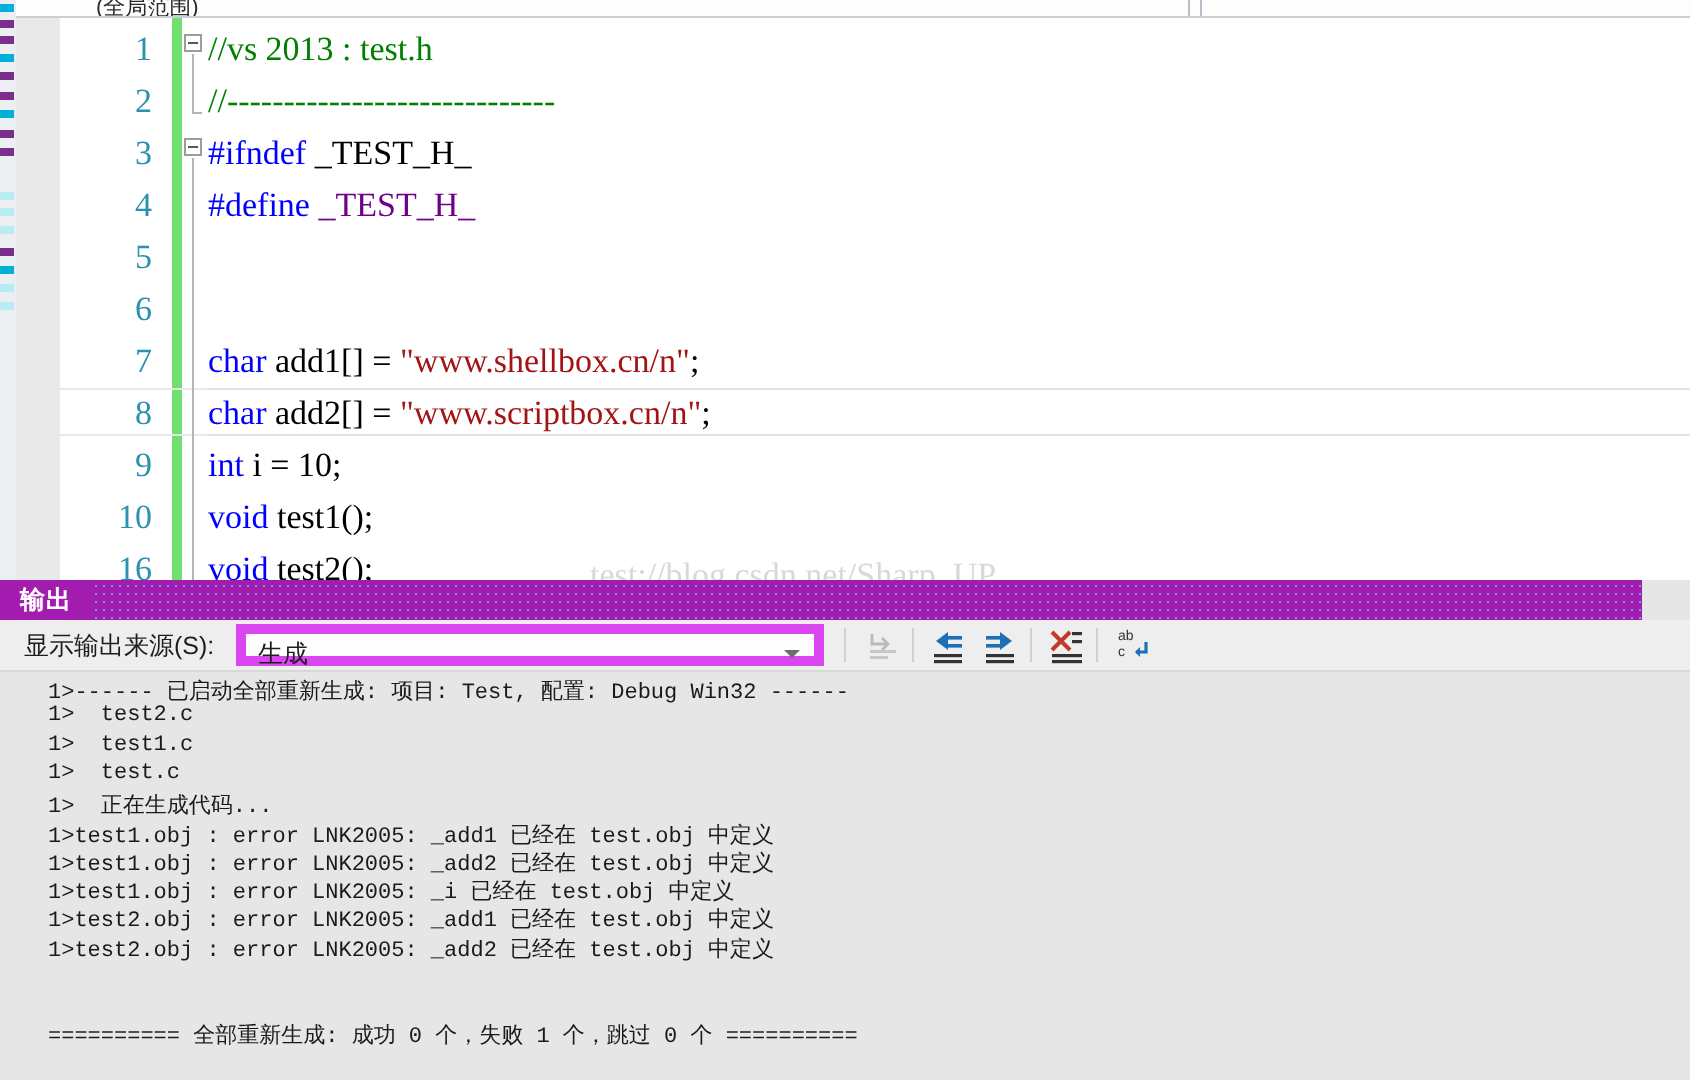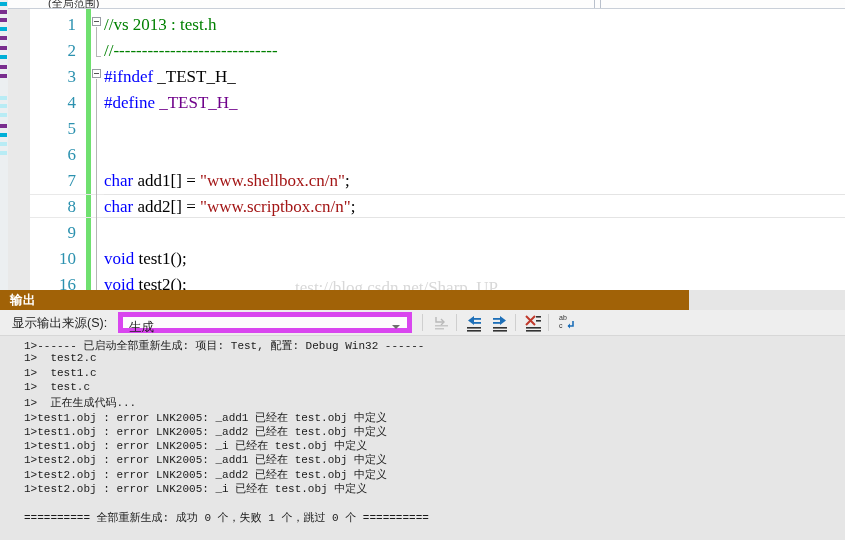--- a/index.html
+++ b/index.html
@@ -106,22 +106,22 @@
     font-family: "Liberation Serif", serif;
     font-size: 17px; color: #d8d8d8; white-space: nowrap;
   }
 
   
   .outpane {
     position: absolute; left: 0; top: 290px; width: 845px; height: 250px;
     background: #e6e6e6;
   }
   .out-title {
-    position: absolute; left: 0; top: 0; width: 689px; height: 20px;
-    background: #a16207;
+    position: absolute; left: 0; top: 0; width: 821px; height: 20px;
+    background: #a21caf;
   }
   .out-title .dots {
     position: absolute; left: 46px; top: 0; right: 0; height: 20px;
     background-image:
       radial-gradient(#64a9e4 0.6px, transparent 0.7px);
     background-size: 4px 4px;
     background-position: 0 5px;
     opacity: .95;
   }
   .out-title .lbl {
@@ -227,20 +227,21 @@
       </div>
     <div class="codelayer" id="codeLayer">
         <div class="cline" style="top: 3px;"><span class="t-com">//vs 2013 : test.h</span></div>
         <div class="cline" style="top: 29px;"><span class="t-com">//-----------------------------</span></div>
         <div class="cline" style="top: 55px;"><span class="t-pre">#ifndef</span><span class="t-punct"> </span><span class="t-id">_TEST_H_</span></div>
         <div class="cline" style="top: 81px;"><span class="t-pre">#define</span><span class="t-punct"> </span><span class="t-mac">_TEST_H_</span></div>
         <div class="cline" style="top: 107px;"></div>
         <div class="cline" style="top: 133px;"></div>
         <div class="cline" style="top: 159px;"><span class="t-kw">char</span><span class="t-id"> add1[] = </span><span class="t-str">"www.shellbox.cn/n"</span><span class="t-punct">;</span></div>
         <div class="cline" style="top: 185px;"><span class="t-kw">char</span><span class="t-id"> add2[] = </span><span class="t-str">"www.scriptbox.cn/n"</span><span class="t-punct">;</span></div>
+        <div class="cline" style="top: 211px;"><span class="t-kw">int</span><span class="t-id"> i = </span><span class="t-num">10</span><span class="t-punct">;</span></div>
         <div class="cline" style="top: 237px;"><span class="t-kw">void</span><span class="t-id"> test1();</span></div>
         <div class="cline" style="top: 263px;"><span class="t-kw">void</span><span class="t-id"> test2();</span></div>
       </div>
 
     <div class="watermark">test://blog.csdn.net/Sharp_UP</div>
   </div>
 
   <div class="outpane">
 
     <div class="out-title">
@@ -317,17 +318,16 @@
         <div class="oline" style="top: 2px;">1&gt;------ 已启动全部重新生成: 项目: Test, 配置: Debug Win32 ------</div>
         <div class="oline" style="top: 16.3px;">1&gt;  test2.c</div>
         <div class="oline" style="top: 30.6px;">1&gt;  test1.c</div>
         <div class="oline" style="top: 44.9px;">1&gt;  test.c</div>
         <div class="oline" style="top: 59.2px;">1&gt;  正在生成代码...</div>
         <div class="oline" style="top: 73.5px;">1&gt;test1.obj : error LNK2005: _add1 已经在 test.obj 中定义</div>
         <div class="oline" style="top: 87.8px;">1&gt;test1.obj : error LNK2005: _add2 已经在 test.obj 中定义</div>
         <div class="oline" style="top: 102.1px;">1&gt;test1.obj : error LNK2005: _i 已经在 test.obj 中定义</div>
         <div class="oline" style="top: 116.4px;">1&gt;test2.obj : error LNK2005: _add1 已经在 test.obj 中定义</div>
         <div class="oline" style="top: 130.7px;">1&gt;test2.obj : error LNK2005: _add2 已经在 test.obj 中定义</div>
-        <div class="oline" style="top: 145px;">1&gt;test2.obj : error LNK2005: _i 已经在 test.obj 中定义</div>
         <div class="oline" style="top: 173.6px;">========== 全部重新生成: 成功 0 个，失败 1 个，跳过 0 个 ==========</div>
       </div>
   </div>
 </div>
 
 </body></html>

